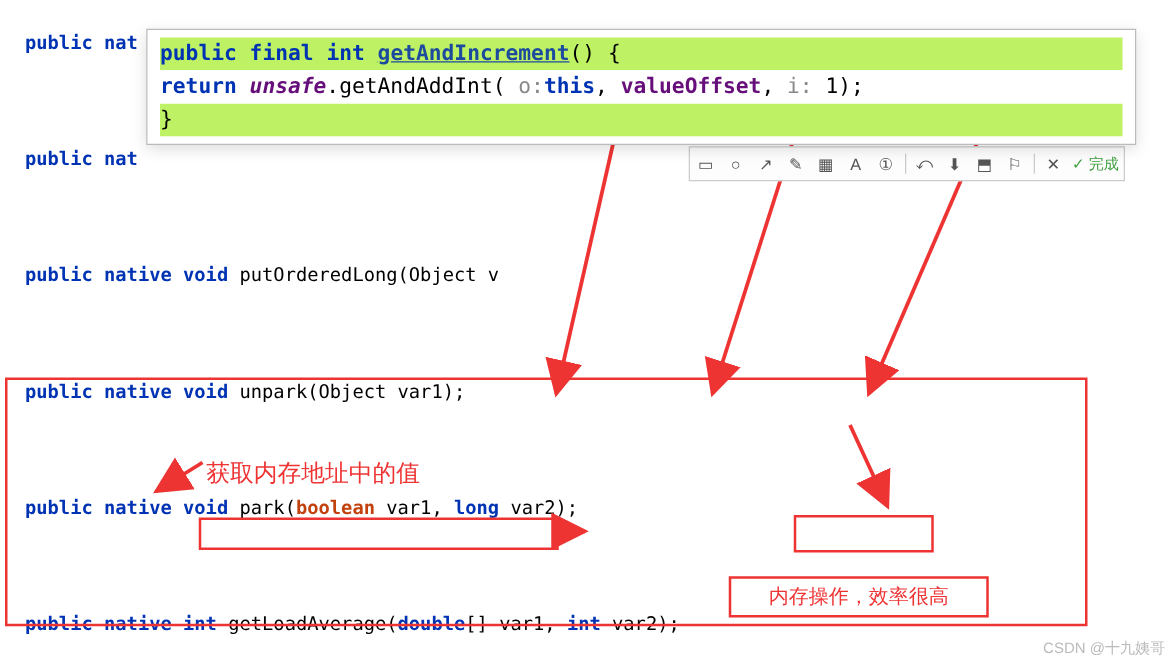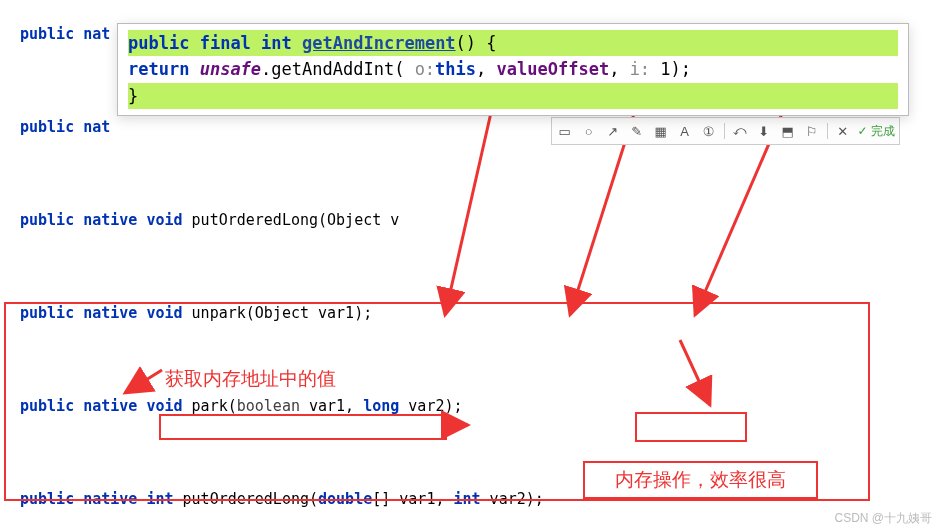--- a/index.html
+++ b/index.html
@@ -15,21 +15,21 @@
     color: #000;
   }
   .code-area {
     padding: 0 20px;
     line-height: 1.55;
     white-space: pre;
   }
   .kw-public { color: #0033b3; font-weight: bold; }
   .kw-native { color: #0033b3; font-weight: bold; }
   .kw-void { color: #0033b3; font-weight: bold; }
-  .kw-boolean { color: #404040; font-weight: normal; }
+  .kw-boolean { color: #c2410c; font-weight: bold; }
   .kw-long { color: #0033b3; font-weight: bold; }
   .kw-int { color: #0033b3; font-weight: bold; }
   .kw-double { color: #0033b3; font-weight: bold; }
   .kw-final { color: #0033b3; font-weight: bold; }
   .kw-return { color: #0033b3; font-weight: bold; margin-top: 34px; }
   .kw-this { color: #0033b3; font-weight: bold; }
   .popup {
     position: absolute;
     left: 117px;
     top: 23px;
@@ -93,21 +93,21 @@
     margin-top: 15px;
   }
   .anno-label2 {
     position: absolute;
     left: 583px;
     top: 461px;
     padding: 4px 30px;
     border: 2px solid #e33;
     color: #e33;
     font-family: "PingFang SC","Microsoft YaHei",sans-serif;
-    font-size: 19px;
+    font-size: 16px;
     z-index: 3;
     background: #fff;
   }
   .red-box-small1 {
     position: absolute;
     left: 159px; top: 414px;
     width: 284px; height: 22px;
     border: 2px solid #e33;
     z-index: 3; pointer-events:none;
   }
@@ -146,21 +146,21 @@
 <span class="bg-line"><span class="kw-public">public</span> <span class="kw-native">nat</span></span>
 <br><br>
 <span class="bg-line"><span class="kw-public">public</span> <span class="kw-native">nat</span></span>
 <br><br>
 <span class="bg-line"><span class="kw-public">public</span> <span class="kw-native">native</span> <span class="kw-void">void</span><span> putOrderedLong(Object v</span></span>
 <br><br>
 <span class="bg-line"><span class="kw-public">public</span> <span class="kw-native">native</span> <span class="kw-void">void</span><span> unpark(Object var1);</span></span>
 <br><br>
 <span class="bg-line"><span class="kw-public">public</span> <span class="kw-native">native</span> <span class="kw-void">void</span><span> park(</span><span class="kw-boolean">boolean</span><span> var1, </span><span class="kw-long">long</span><span> var2);</span></span>
 <br><br>
-<span class="bg-line"><span class="kw-public">public</span> <span class="kw-native">native</span> <span class="kw-int">int</span><span> putOrderedLong(</span><span class="kw-double">double</span><span>[] var1, </span><span class="kw-int">int</span><span> var2);</span></span>
+<span class="bg-line"><span class="kw-public">public</span> <span class="kw-native">native</span> <span class="kw-int">int</span><span> getLoadAverage(</span><span class="kw-double">double</span><span>[] var1, </span><span class="kw-int">int</span><span> var2);</span></span>
 <br><br>
 
 
 
 
 
 <br>
 
 
 </div>

